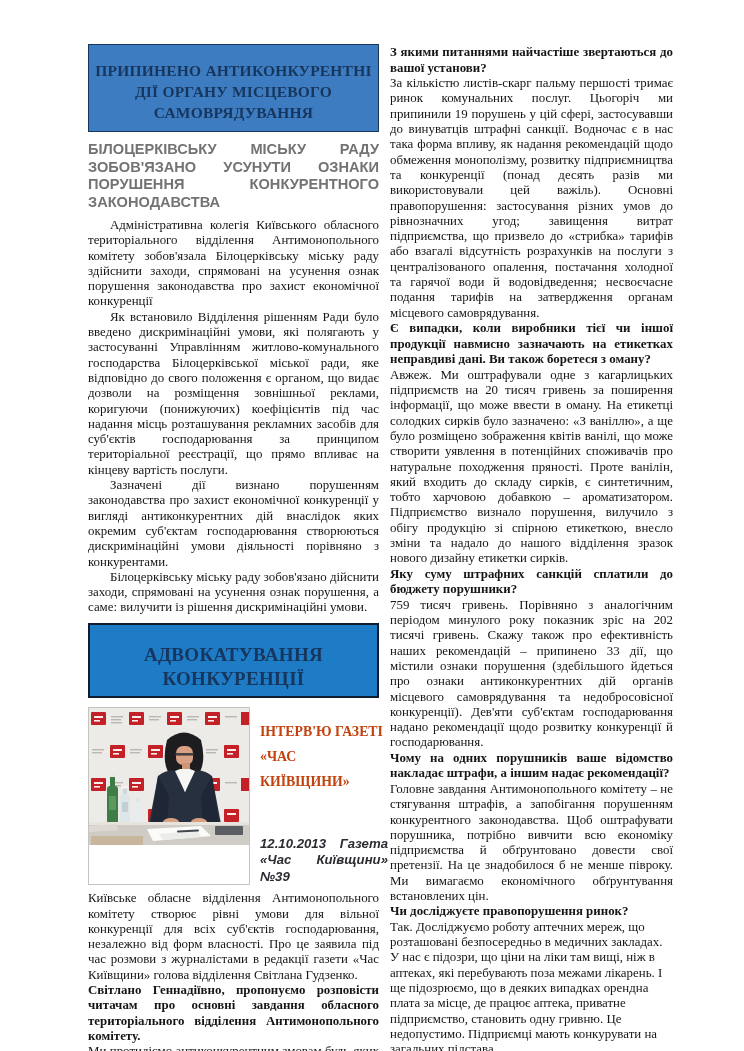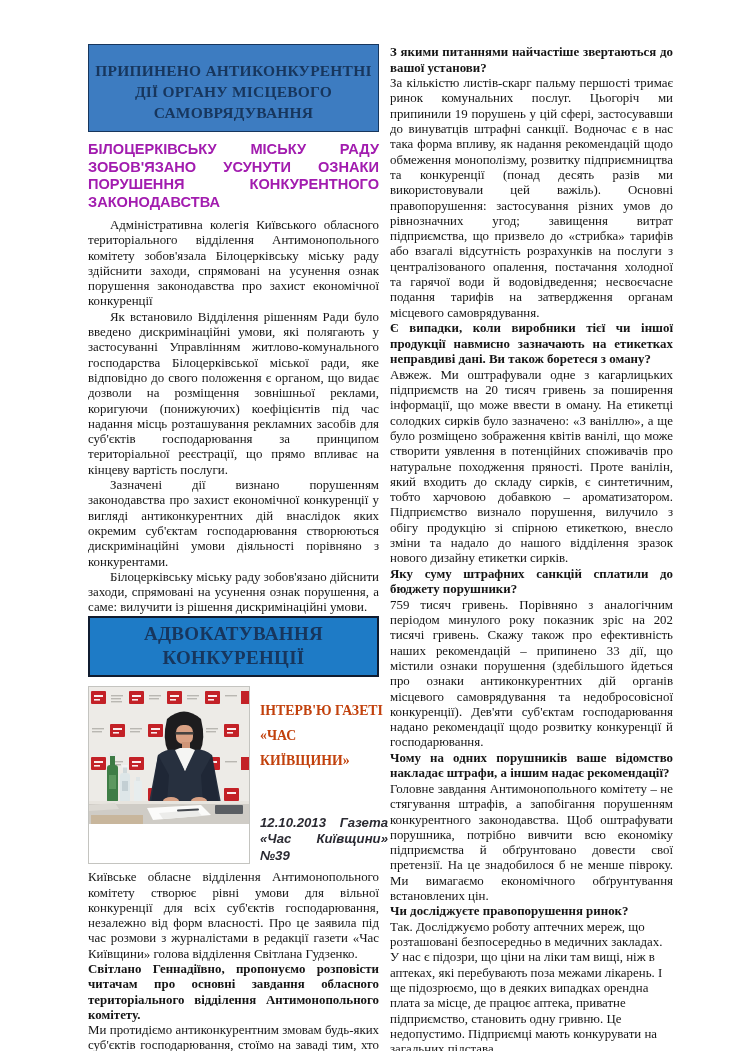--- a/index.html
+++ b/index.html
@@ -26,30 +26,30 @@
     border:1px solid #17365D;
     padding:15px 6px 8px 6px;
     font-size:15.5px;
     line-height:21px;
     margin-bottom:9px;
     letter-spacing:.2px;
   }
   .banner--2{
     background:#1E7BC6;
     border:2px solid #101c30;
-    padding:4px 4px 5px 4px;
+    padding:18px 4px 5px 4px;
     font-size:19px;
     line-height:24px;
-    margin:0 0 9px 0;
+    margin:7px 0 9px 0;
     letter-spacing:.3px;
   }
   .subhead{
     font-family:"Liberation Sans", sans-serif;
     font-weight:bold;
-    color:#a21caf;
+    color:#737373;
     font-size:14.6px;
     line-height:17.5px;
     text-align:justify;
     margin-bottom:7px;
   }
   p.body{
     margin:0;
     font-size:12.9px;
     line-height:15.3px;
     text-align:justify;

